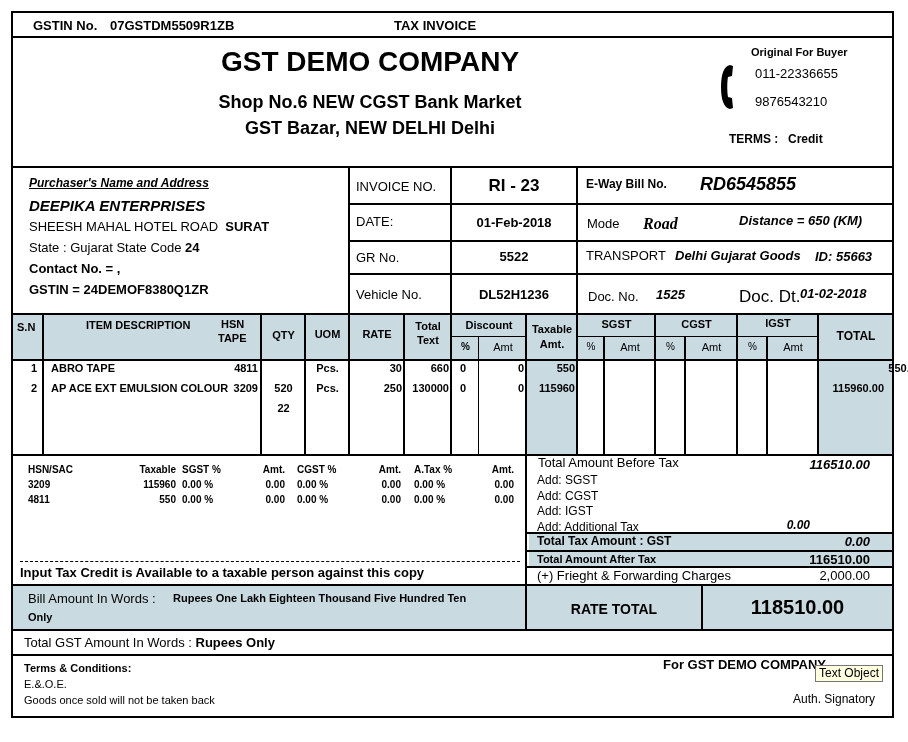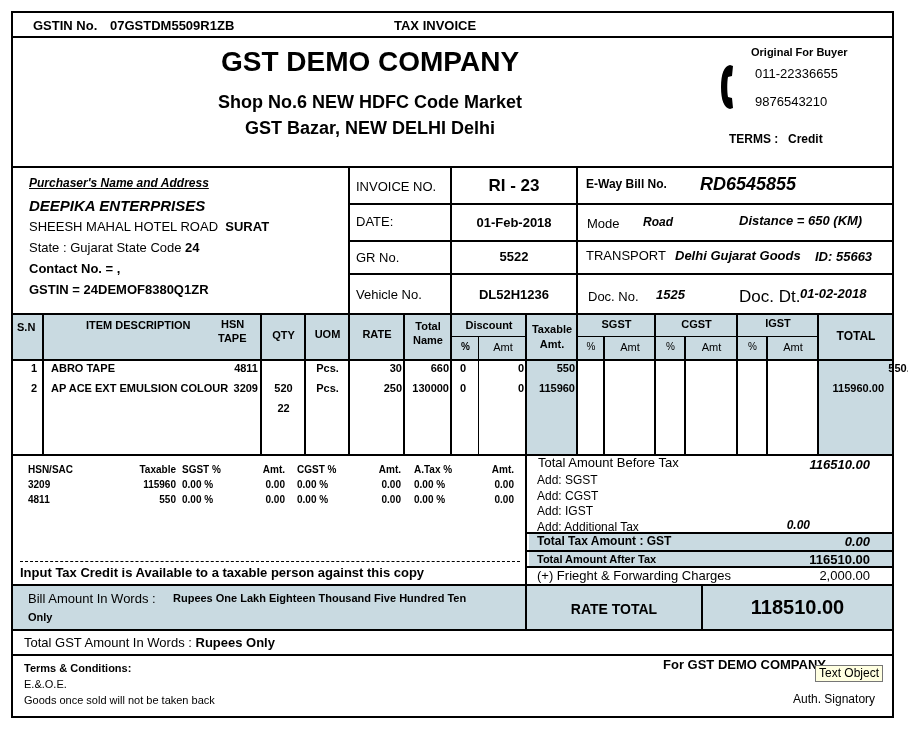--- a/index.html
+++ b/index.html
@@ -33,21 +33,21 @@
 <div class="line-v" style="left:11px;top:11px;height:707px;"></div>
 <div class="line-v" style="left:892px;top:11px;height:707px;"></div>
 
 <div class="line-h" style="left:12px;top:36px;width:882px;"></div>
 <div class="txt b" style="left:33px;top:19px;font-size:13px;">GSTIN No.</div>
 <div class="txt b" style="left:110px;top:19px;font-size:13px;">07GSTDM5509R1ZB</div>
 <div class="txt b" style="left:394px;top:19px;font-size:13px;">TAX INVOICE</div>
 <div class="txt b" style="left:751px;top:19px;font-size:11px;margin-top:28px;">Original For Buyer</div>
 
 <div class="txt b c" style="left:150px;top:48px;width:440px;font-size:28px;">GST  DEMO COMPANY</div>
-<div class="txt b c" style="left:150px;top:93px;width:440px;font-size:18px;">Shop No.6 NEW HDFC Code Market</div>
+<div class="txt b c" style="left:150px;top:93px;width:440px;font-size:18px;">Shop No.6 NEW CGST Bank Market</div>
 <div class="txt b c" style="left:150px;top:119px;width:440px;font-size:18px;">GST Bazar,  NEW DELHI  Delhi</div>
 <svg class="phone-icon" viewBox="0 0 16 46">
   <path d="M10 1 C4 2 1 10 1 23 C1 36 4 44 10 45 L13 44 L12 34 L8 33 C7 28 7 18 8 13 L12 12 L13 2 Z" fill="#000"></path>
 </svg>
 <div class="txt" style="left:755px;top:67px;font-size:13px;">011-22336655</div>
 <div class="txt" style="left:755px;top:95px;font-size:13px;">9876543210</div>
 <div class="txt b" style="left:729px;top:133px;font-size:12px;">TERMS :</div>
 <div class="txt b" style="left:788px;top:133px;font-size:12px;">Credit</div>
 
 <div class="line-h" style="left:12px;top:166px;width:882px;"></div>
@@ -71,21 +71,21 @@
 <div class="txt" style="left:356px;top:215px;font-size:13px;">DATE:</div>
 <div class="txt b c" style="left:452px;top:216px;width:124px;font-size:13px;">01-Feb-2018</div>
 <div class="txt" style="left:356px;top:251px;font-size:13px;">GR No.</div>
 <div class="txt b c" style="left:452px;top:250px;width:124px;font-size:13px;">5522</div>
 <div class="txt" style="left:356px;top:288px;font-size:13px;">Vehicle No.</div>
 <div class="txt b c" style="left:452px;top:288px;width:124px;font-size:13px;">DL52H1236</div>
 
 <div class="txt b" style="left:586px;top:178px;font-size:12px;">E-Way Bill No.</div>
 <div class="txt b i" style="left:700px;top:175px;font-size:18px;">RD6545855</div>
 <div class="txt" style="left:587px;top:217px;font-size:13px;">Mode</div>
-<div class="txt b i" style="left:643px;top:216px;font-size:12px;">Road</div>
+<div class="txt b i" style="left:643px;top:216px;font-size:16px;font-family:Liberation Serif, serif;">Road</div>
 <div class="txt b i" style="left:739px;top:214px;font-size:13px;">Distance = 650  (KM)</div>
 <div class="txt" style="left:586px;top:249px;font-size:13px;">TRANSPORT</div>
 <div class="txt b i" style="left:675px;top:249px;font-size:13px;">Delhi Gujarat Goods</div>
 <div class="txt b i" style="left:815px;top:250px;font-size:13px;">ID: 55663</div>
 <div class="txt" style="left:588px;top:290px;font-size:13px;">Doc. No.</div>
 <div class="txt b i" style="left:656px;top:288px;font-size:13px;">1525</div>
 <div class="txt" style="left:739px;top:288px;font-size:17px;">Doc. Dt.</div>
 <div class="txt b i" style="left:800px;top:287px;font-size:13px;">01-02-2018</div>
 
 <div class="line-h" style="left:12px;top:313px;width:882px;"></div>
@@ -111,21 +111,21 @@
 <div class="line-h" style="left:12px;top:454px;width:882px;"></div>
 
 <div class="txt b" style="left:17px;top:322px;font-size:11px;">S.N</div>
 <div class="txt b" style="left:86px;top:320px;font-size:11px;">ITEM DESCRIPTION</div>
 <div class="txt b" style="left:221px;top:319px;font-size:11px;">HSN</div>
 <div class="txt b" style="left:218px;top:333px;font-size:11px;">TAPE</div>
 <div class="txt b c" style="left:262px;top:330px;width:43px;font-size:11px;">QTY</div>
 <div class="txt b c" style="left:306px;top:329px;width:43px;font-size:11px;">UOM</div>
 <div class="txt b c" style="left:350px;top:329px;width:54px;font-size:11px;">RATE</div>
 <div class="txt b c" style="left:405px;top:321px;width:46px;font-size:11px;">Total</div>
-<div class="txt b c" style="left:405px;top:335px;width:46px;font-size:11px;">Name</div>
+<div class="txt b c" style="left:405px;top:335px;width:46px;font-size:11px;">Text</div>
 <div class="txt b c" style="left:452px;top:320px;width:74px;font-size:11px;">Discount</div>
 <div class="txt b c" style="left:452px;top:342px;width:27px;font-size:10px;">%</div>
 <div class="txt c" style="left:480px;top:342px;width:46px;font-size:11px;">Amt</div>
 <div class="txt b c" style="left:527px;top:324px;width:50px;font-size:11px;">Taxable</div>
 <div class="txt b c" style="left:527px;top:339px;width:50px;font-size:11px;">Amt.</div>
 <div class="txt b c" style="left:578px;top:319px;width:77px;font-size:11px;">SGST</div>
 <div class="txt c" style="left:578px;top:342px;width:26px;font-size:10px;">%</div>
 <div class="txt c" style="left:605px;top:342px;width:50px;font-size:11px;">Amt</div>
 <div class="txt b c" style="left:656px;top:319px;width:81px;font-size:11px;">CGST</div>
 <div class="txt c" style="left:656px;top:342px;width:29px;font-size:10px;">%</div>

